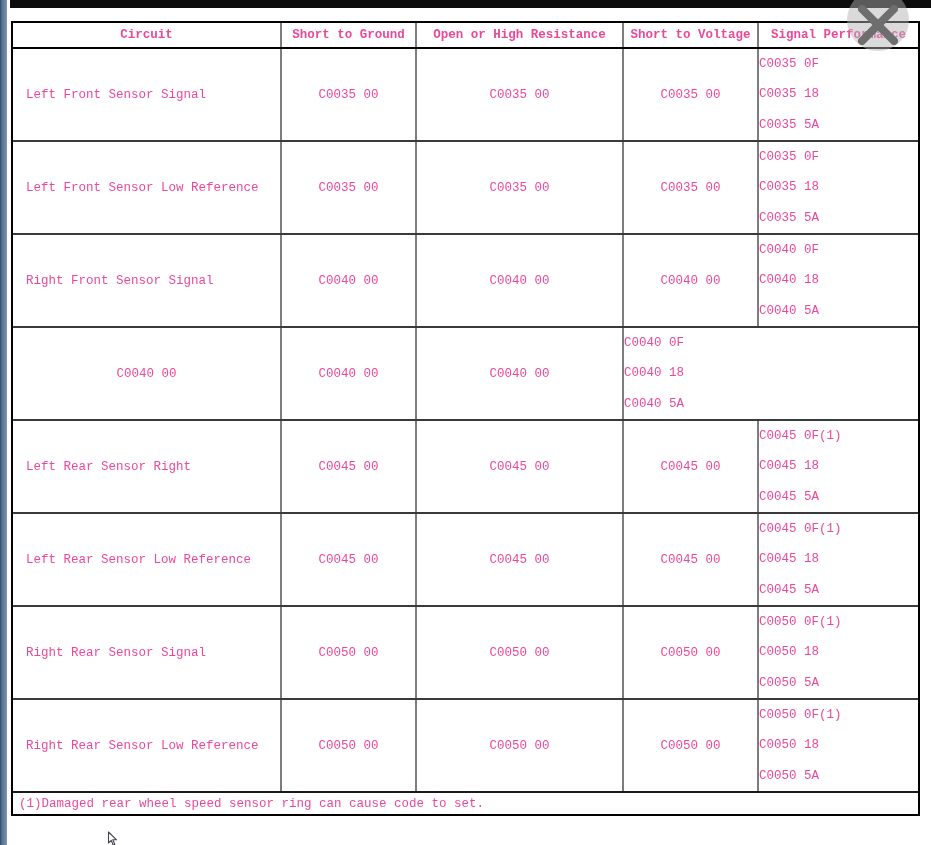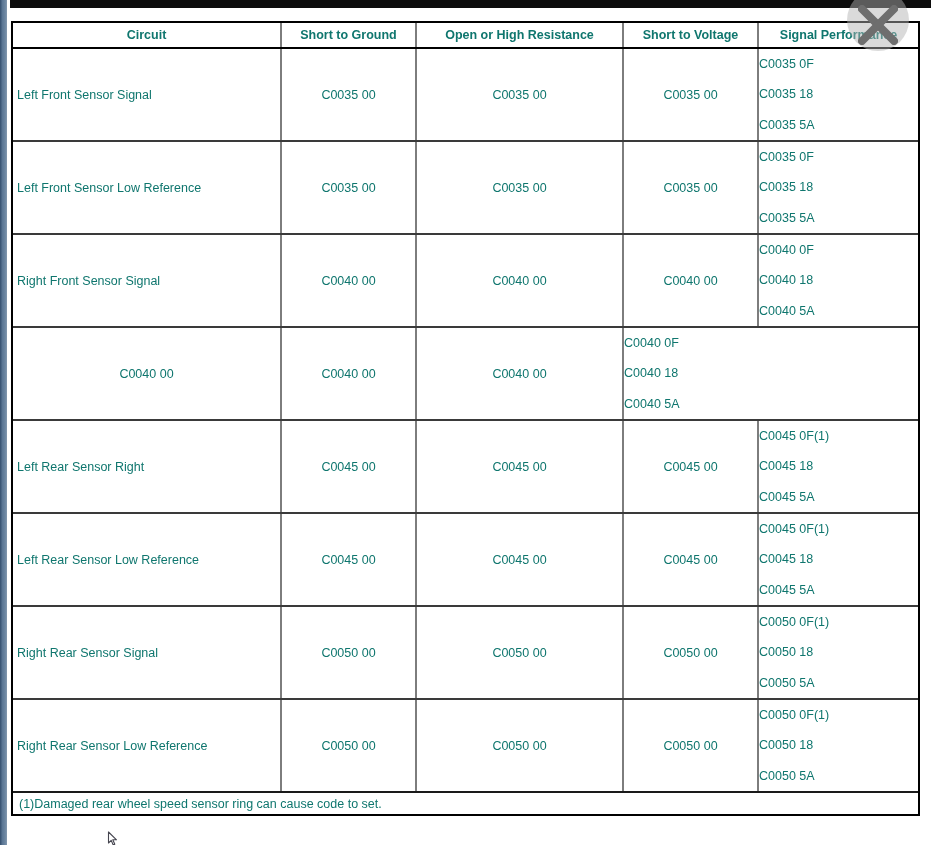--- a/index.html
+++ b/index.html
@@ -1,22 +1,22 @@
 <!DOCTYPE html>
 <html><head>
 <meta charset="utf-8">
 <style>
   html,body{margin:0;padding:0;background:#fff;}
   .screen{
     position:relative;
     width:931px;height:845px;
     background:#ffffff;
     overflow:hidden;
-    font-family:Liberation Sans, sans-serif;
-    color:#0f766e;
+    font-family:Liberation Mono, monospace;
+    color:#ec4899;
   }
   
   .edge-bar{
     position:absolute;left:0;top:0;width:7px;height:845px;
     background:linear-gradient(to right,#324d6c 0%,#5a7694 35%,#6c86a1 75%,#8499af 100%);
   }
   
   .top-bar{
     position:absolute;left:10px;top:0;right:0;height:8px;
     background:#0c0c0c;
@@ -38,21 +38,21 @@
     display:flex;align-items:center;justify-content:center;
     font-weight:bold;
   }
   .thead{border-bottom:2px solid #000;}
   .trow{height:91px;}
   .trow + .trow{border-top:2px solid #3a3a3a;}
   .cell{box-sizing:border-box;}
   .cell + .cell{border-left:2px solid #7d7d7d;}
   .cell.circuit{
     display:flex;align-items:center;justify-content:flex-start;
-    padding-left:4px;
+    padding-left:13px;
   }
   .cell.code{
     display:flex;align-items:center;justify-content:center;
   }
   .cell.perf{
     display:flex;flex-direction:column;justify-content:space-around;align-items:flex-start;
   }
   .tfoot{
     border-top:2px solid #1a1a1a;
     height:21px;

